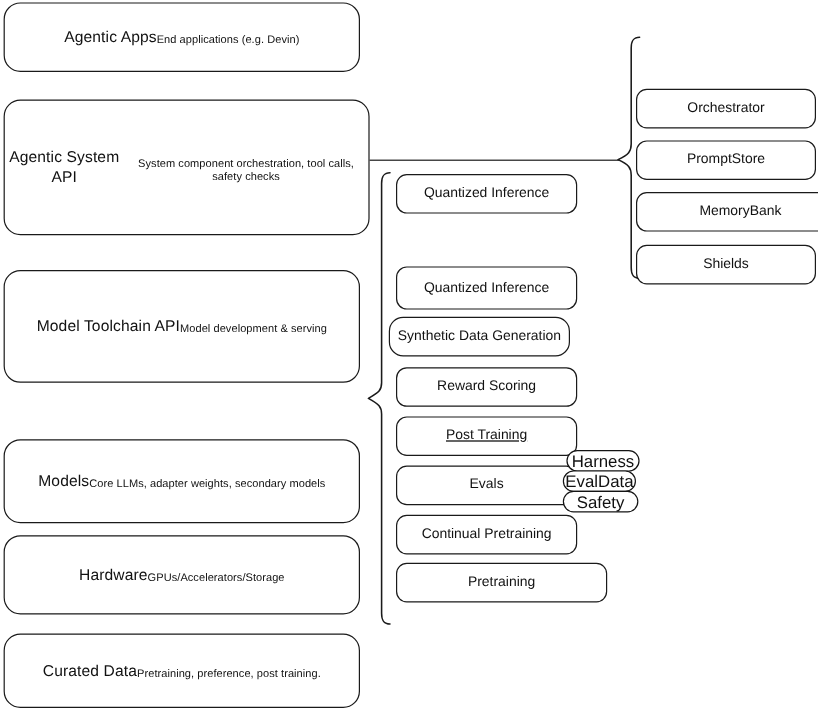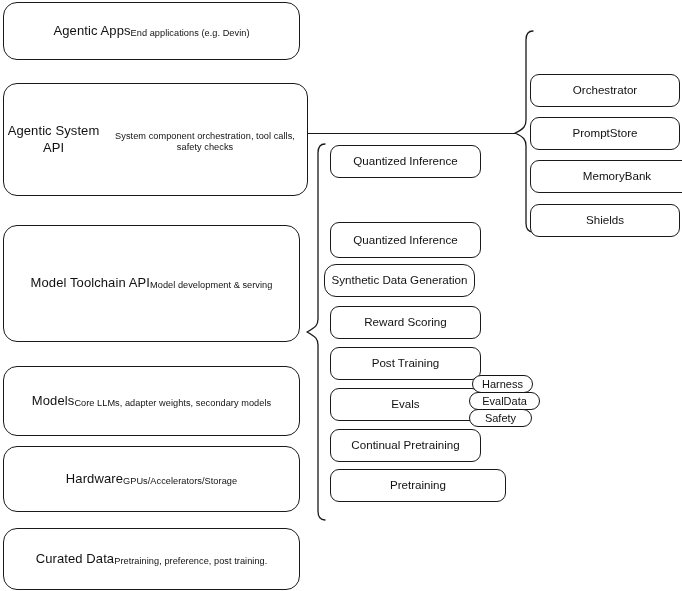--- a/index.html
+++ b/index.html
@@ -65,21 +65,21 @@
     position: absolute;
     box-sizing: border-box;
     border: 1.3px solid #141414;
     border-radius: 999px;
     background: #ffffff;
     display: flex;
     align-items: center;
     justify-content: center;
   }
   .pill-label {
-    font-size: 11px;
+    font-size: 14px;
     color: #111111;
     white-space: nowrap;
   }
 
   
   .connector {
     position: absolute;
     background: #1a1a1a;
   }
 
@@ -104,21 +104,21 @@
   <div class="box layer-box" style="left:3px; top:2px; width:297px; height:58px;">
     <div class="layer-title">Agentic Apps</div>
     <div class="layer-sub">End applications (e.g. Devin)</div>
   </div>
 
   <div class="box layer-box" style="left:3px; top:83px; width:305px; height:113px;">
     <div class="layer-title">Agentic System API</div>
     <div class="layer-sub">System component orchestration, tool calls, safety checks</div>
   </div>
 
-  <div class="box layer-box" style="left:3px; top:225px; width:297px; height:117px;">
+  <div class="box layer-box" style="left:3px; top:225px; width:297px; height:94px;">
     <div class="layer-title">Model Toolchain API</div>
     <div class="layer-sub">Model development &amp; serving</div>
   </div>
 
   <div class="box layer-box" style="left:3px; top:366px; width:297px; height:70px;">
     <div class="layer-title">Models</div>
     <div class="layer-sub">Core LLMs, adapter weights, secondary models</div>
   </div>
 
   <div class="box layer-box" style="left:3px; top:528px; width:297px; height:62px;">
@@ -146,37 +146,37 @@
   </div>
   <div class="box item-box" style="left:330px; top:222px; width:151px; height:36px;">
     <div class="item-label">Quantized Inference</div>
   </div>
   <div class="box item-box" style="left:324px; top:264px; width:151px; height:33px;border-radius:12px;">
     <div class="item-label">Synthetic Data Generation</div>
   </div>
   <div class="box item-box" style="left:330px; top:306px; width:151px; height:33px;">
     <div class="item-label">Reward Scoring</div>
   </div>
-  <div class="box item-box" style="left:330px; top:347px; width:151px; height:33px;">
+  <div class="box item-box" style="left:330px; top:347px; width:151px; height:33px;text-decoration:underline;">
     <div class="item-label">Post Training</div>
   </div>
   <div class="box item-box" style="left:330px; top:388px; width:151px; height:33px;">
     <div class="item-label">Evals</div>
   </div>
   <div class="box item-box" style="left:330px; top:429px; width:151px; height:33px;">
     <div class="item-label">Continual Pretraining</div>
   </div>
   <div class="box item-box" style="left:330px; top:469px; width:176px; height:33px;">
     <div class="item-label">Pretraining</div>
   </div>
 
   <div class="pill" style="left:472px; top:375px; width:61px; height:18px;">
     <div class="pill-label">Harness</div>
   </div>
-  <div class="pill" style="left:469px; top:392px; width:71px; height:18px;">
+  <div class="pill" style="left:469px; top:392px; width:61px; height:18px;">
     <div class="pill-label">EvalData</div>
   </div>
   <div class="pill" style="left:469px; top:409px; width:63px; height:18px;">
     <div class="pill-label">Safety</div>
   </div>
 
   <div class="box item-box" style="left:530px; top:74px; width:150px; height:33px;">
     <div class="item-label">Orchestrator</div>
   </div>
   <div class="box item-box" style="left:530px; top:117px; width:150px; height:33px;">

